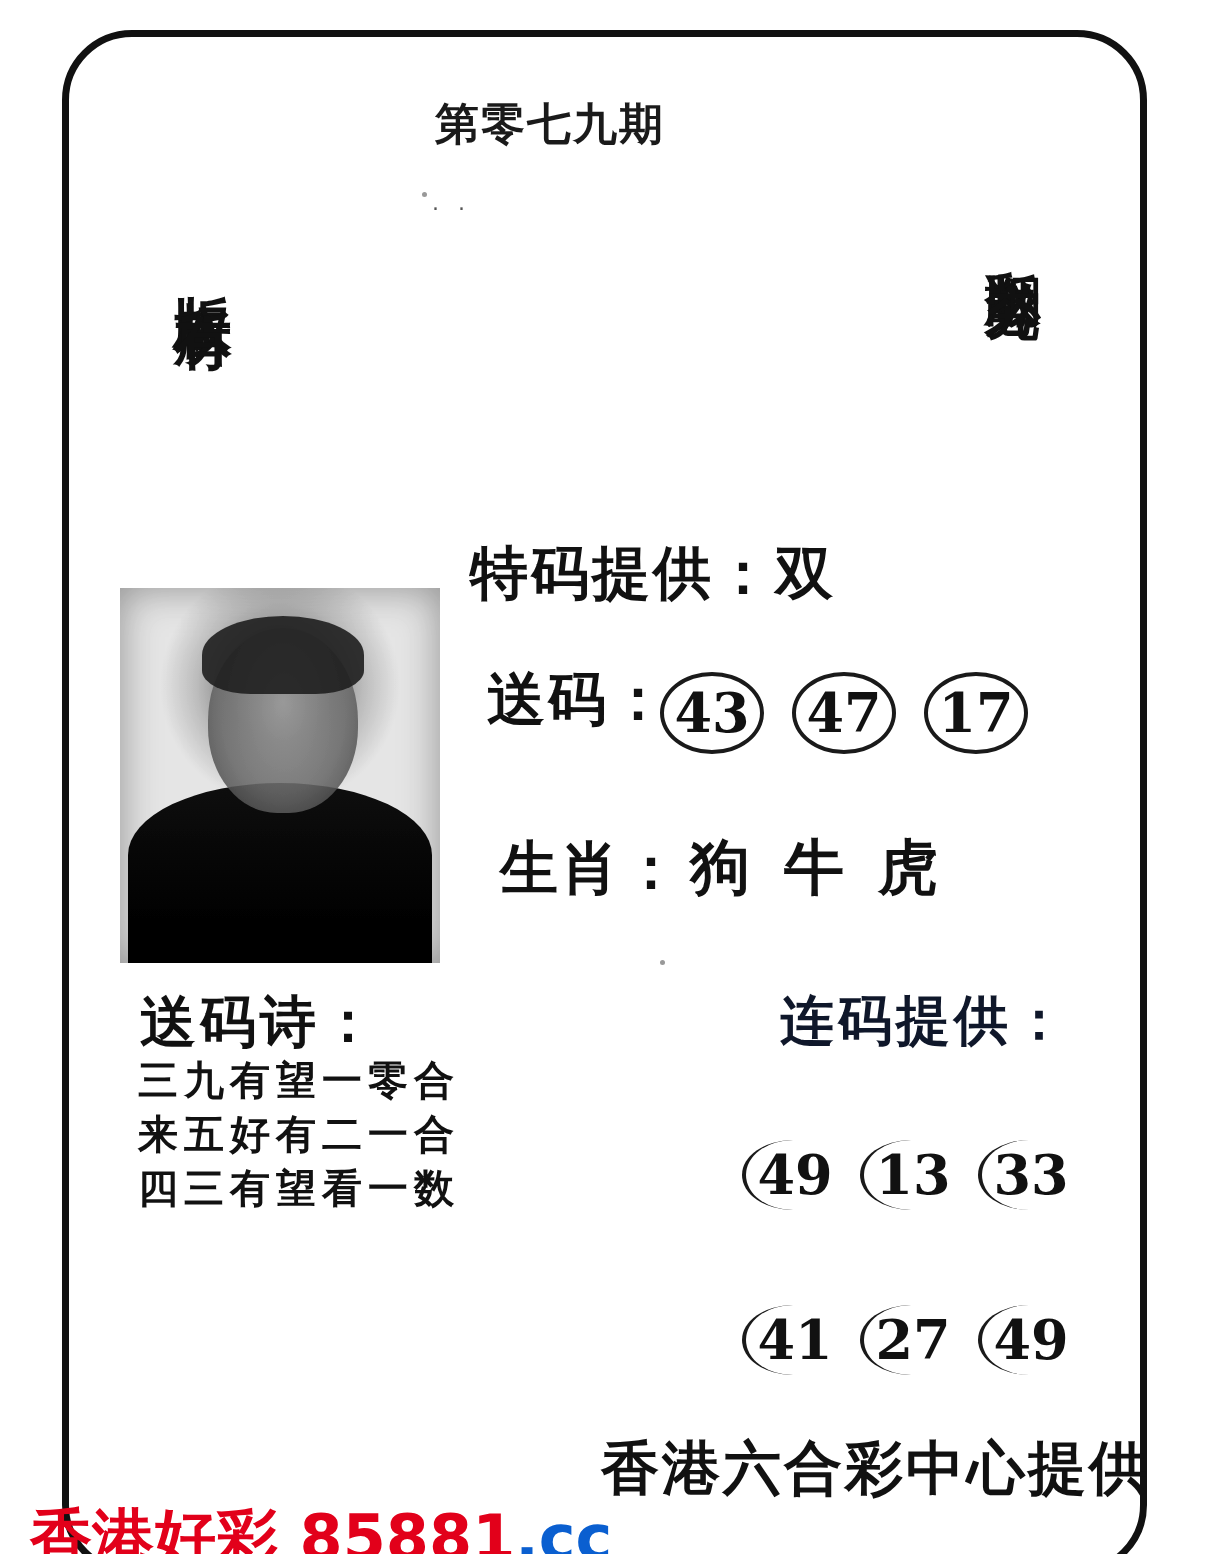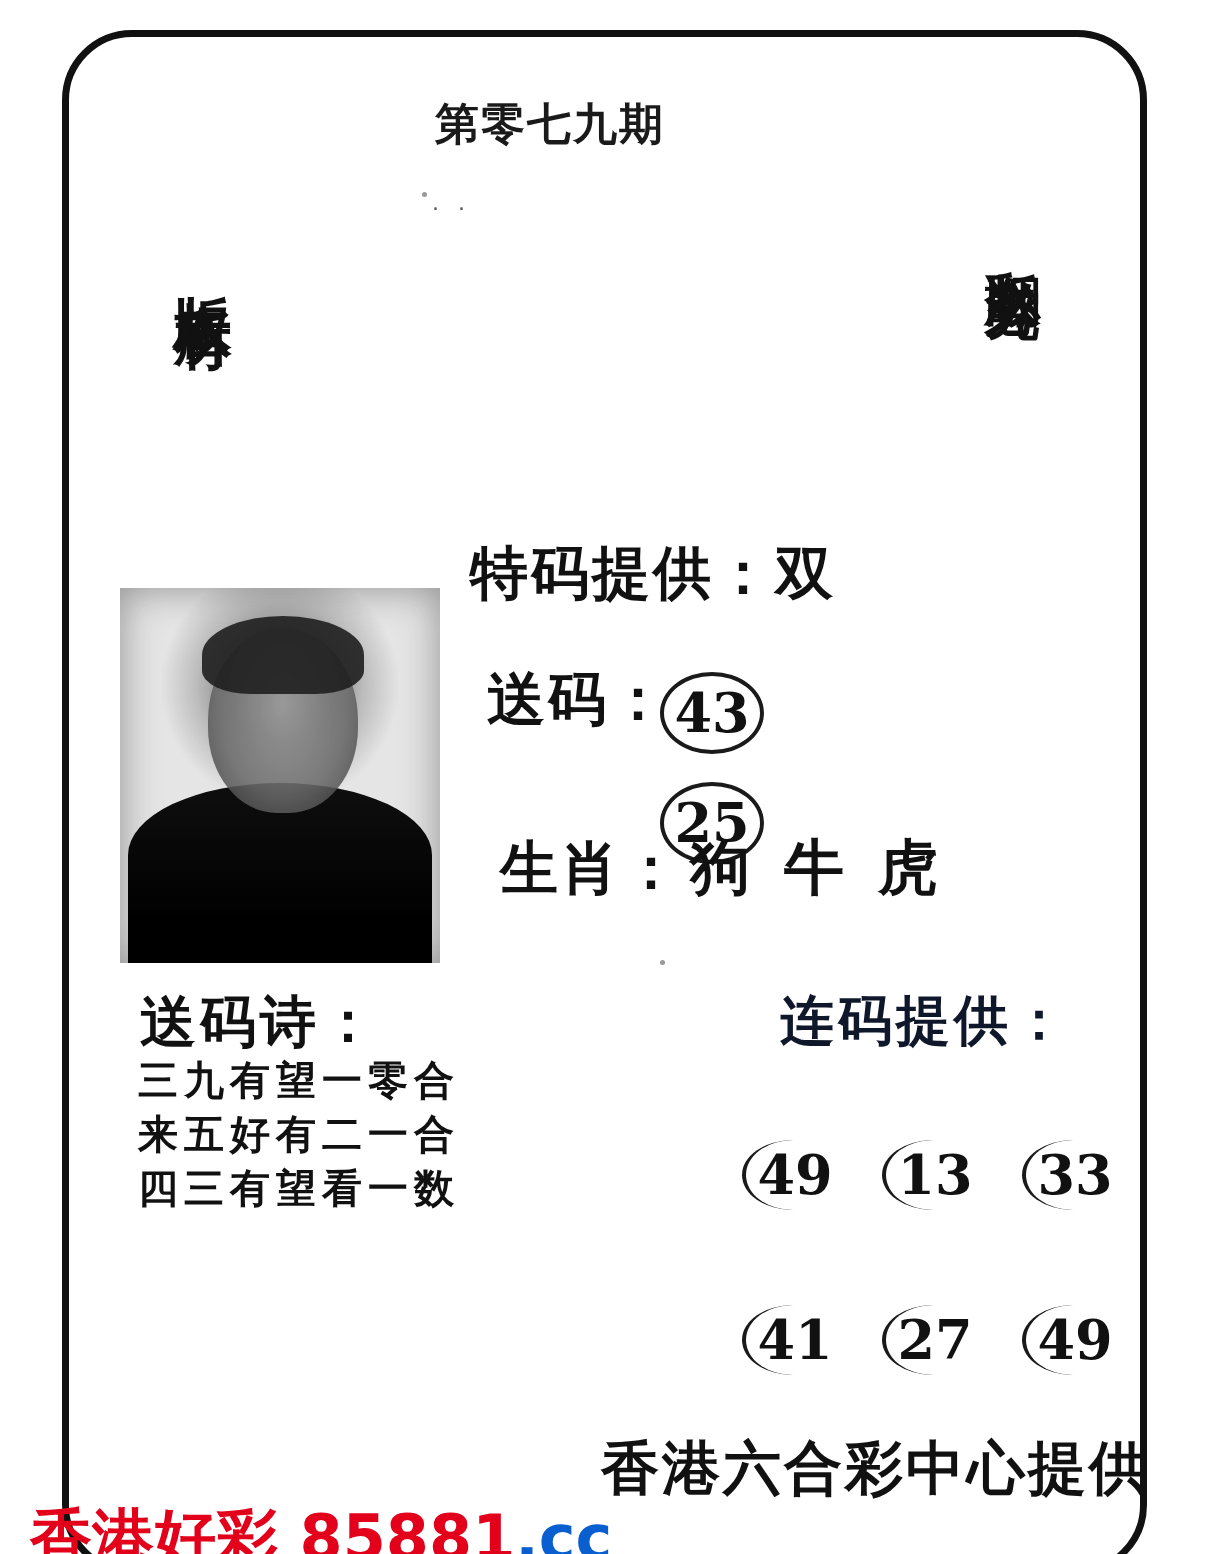--- a/index.html
+++ b/index.html
@@ -153,21 +153,20 @@
 
   .send-row { left: 487px; top: 661px; }
   .zodiac-row { left: 500px; top: 830px; }
 
   .balls {
     position: absolute;
     left: 660px;
     top: 672px;
     display: flex;
     gap: 28px;
-    flex-direction: column;
   }
   .ball {
     width: 96px;
     height: 74px;
     border: 4px solid #1a1a1a;
     border-radius: 50%;
     display: flex;
     align-items: center;
     justify-content: center;
     font-size: 54px;
@@ -219,21 +218,21 @@
     font-size: 54px;
     font-weight: bold;
     color: #0f172a;
     font-family: "DejaVu Serif", serif;
     letter-spacing: 4px;
     white-space: nowrap;
   }
   .lian-row {
     position: absolute;
     display: flex;
-    gap: 38px;
+    gap: 16px;
     font-family: "DejaVu Serif", serif;
   }
   .lian-row-1 { left: 742px; top: 1140px; }
   .lian-row-2 { left: 742px; top: 1305px; }
   .lian-ball {
     width: 98px;
     height: 70px;
     border-left: 4px solid #1a1a1a;
     border-radius: 50%;
     display: flex;
@@ -303,21 +302,22 @@
 
   <div class="photo">
     <div class="body"></div>
     <div class="head"></div>
     <div class="hair"></div>
   </div>
 
   <div class="row-label send-row">送码：</div>
   <div class="balls">
     <div class="ball">43</div>
-    <div class="ball">25</div>
+    <div class="ball">47</div>
+    <div class="ball">17</div>
   </div>
 
   <div class="row-label zodiac-row">生肖：</div>
   <div class="zodiacs">
     <span>狗</span>
     <span>牛</span>
     <span>虎</span>
   </div>
 
   <div class="poem-title">送码诗：</div>

